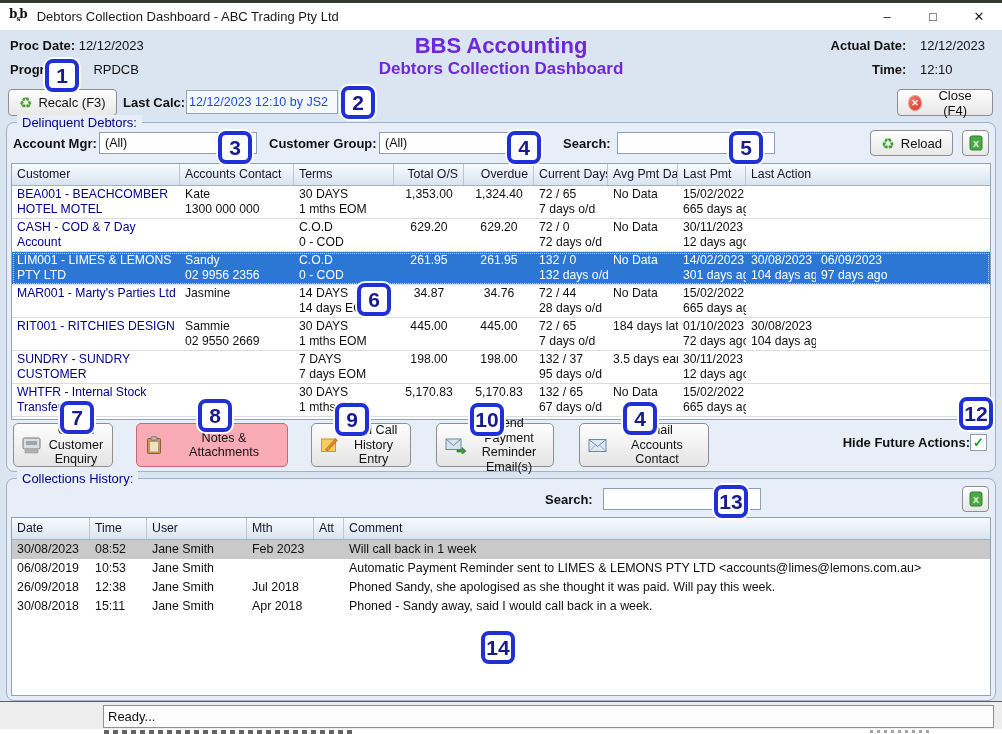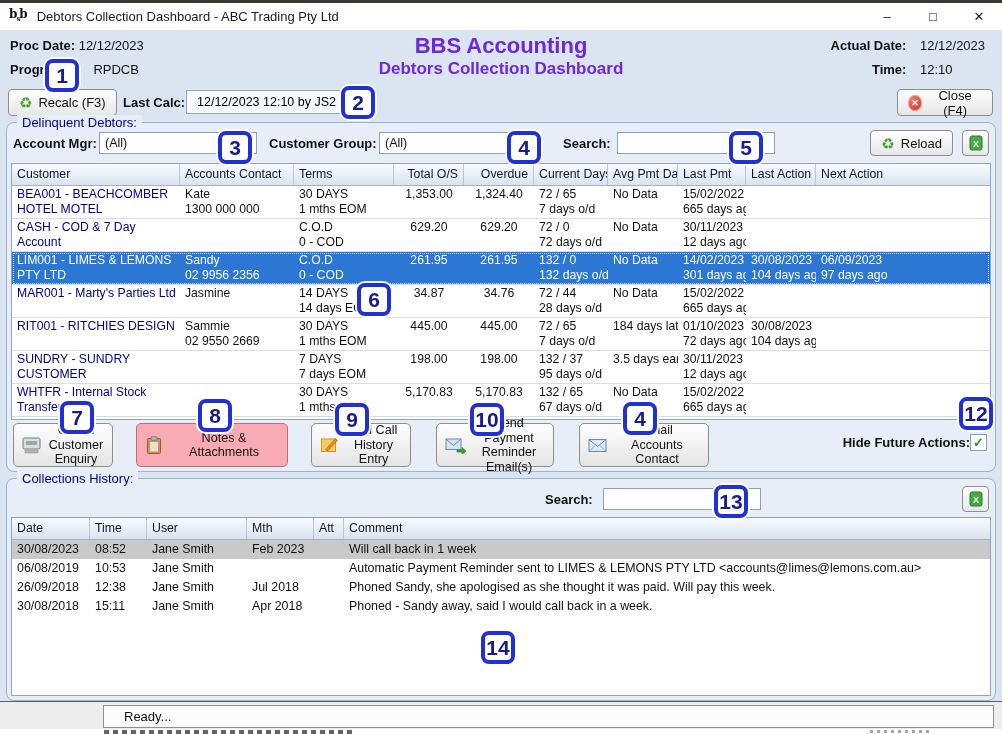--- a/index.html
+++ b/index.html
@@ -27,21 +27,21 @@
   .hdr-right .v{display:inline-block;width:72px;text-align:left;margin-left:10px;}
   .btn{
     display:inline-flex;align-items:center;gap:6px;justify-content:center;
     background:linear-gradient(#fefefe,#e7e7e7);border:1px solid #8e8e8e;border-radius:4px;
     padding:0 10px;height:27px;font-size:13px;color:#111;cursor:default;box-shadow:0 1px 0 rgba(255,255,255,.7) inset;
   }
   .recalc-btn{position:absolute;left:8px;top:89px;}
   .recycle{color:#46a12e;font-size:15px;line-height:15px;}
   .lastcalc-lbl{position:absolute;left:123px;top:95px;font-weight:bold;}
   .lastcalc-box{position:absolute;left:186px;top:90px;width:146px;height:22px;border:1px solid #93a5b8;background:#f6f9fc;
-    font-size:12.5px;line-height:22px;padding:0 10px;color:#000000;}
+    font-size:12.5px;line-height:22px;padding:0 2px;color:#1d4ed8;}
   .close-btn{position:absolute;right:9px;top:89px;width:96px;}
   .close-ico{width:16px;height:16px;border-radius:50%;background:radial-gradient(circle at 35% 30%,#f4776b,#d42a1c);
     color:#fff;font-size:9px;font-weight:bold;display:flex;align-items:center;justify-content:center;
     box-shadow:inset 0 0 0 1px rgba(255,255,255,.45);}
   
   .group{position:absolute;border:1px solid #9ab4cd;border-radius:8px;background:#e7eef7;}
   .group-label{position:absolute;top:-8px;left:10px;background:inherit;background:#e7eef7;padding:0 5px;color:#00008B;font-size:13px;}
   .g-delinquent{left:6px;right:6px;top:122px;height:348px;}
   .g-history{left:6px;right:6px;top:478px;bottom:33px;}
   
@@ -87,21 +87,21 @@
   .search-h{left:596px;width:158px;}
   .h-table{position:absolute;left:4px;right:4px;top:38px;bottom:4px;background:#fff;border:1px solid #90a4b8;overflow:hidden;}
   .hhead{display:grid;grid-template-columns:78px 57px 100px 67px 30px 1fr;
     background:linear-gradient(#f8fbfe,#d9e3ef);border-bottom:1px solid #9fb2c6;height:21px;}
   .hrow{display:grid;grid-template-columns:78px 57px 100px 67px 30px 1fr;height:19px;}
   .hrow.selected{background:#c9c9c9;}
   .hcell{font-size:12.4px;line-height:19px;padding:0 5px;white-space:nowrap;overflow:hidden;}
   
   .statusbar{position:absolute;left:0;right:0;top:701px;height:28px;background:#ededed;border-top:1px solid #5e5e5e;}
   .status-panel{position:absolute;left:103px;right:8px;top:3px;height:21px;border:1px solid #909090;background:#fcfcfc;
-    font-size:13px;line-height:21px;padding-left:20px;color:#111;}
+    font-size:13px;line-height:21px;padding-left:4px;color:#111;}
   .bottom-sliver{position:absolute;top:729px;left:0;right:0;height:5px;background:#fff;}
   .artifact1{position:absolute;top:1px;left:104px;width:250px;height:4px;
     background:repeating-linear-gradient(90deg,#3c3c3c 0 5px,transparent 5px 9px);opacity:.8;}
   .artifact2{position:absolute;top:1px;left:870px;width:60px;height:3px;
     background:repeating-linear-gradient(90deg,#666 0 3px,transparent 3px 7px);opacity:.6;}
   
   .badge{position:absolute;width:34px;height:33px;box-sizing:border-box;background:#fff;border:4px solid #2130d6;border-radius:8px;
     display:flex;align-items:center;justify-content:center;font-size:21px;font-weight:bold;color:#181a8f;
     box-shadow:0 0 0 2px rgba(255,255,255,.9);z-index:50;}
   svg{display:block;}
@@ -184,21 +184,20 @@
     <div class="thead">
       <div class="th">Customer</div>
       <div class="th">Accounts Contact</div>
       <div class="th">Terms</div>
       <div class="th num">Total O/S</div>
       <div class="th num">Overdue</div>
       <div class="th">Current Days</div>
       <div class="th">Avg Pmt Da...</div>
       <div class="th">Last Pmt</div>
       <div class="th">Last Action</div>
-      <div class="th">Next Action</div>
     </div>
     <div id="debtor-rows">
         <div class="drow">
           <div class="dcell cell-customer">
             <div class="ln">BEA001 - BEACHCOMBER</div>
             <div class="ln">HOTEL MOTEL</div>
           </div>
           <div class="dcell cell-contact">
             <div class="ln">Kate</div>
             <div class="ln">1300 000 000</div>

